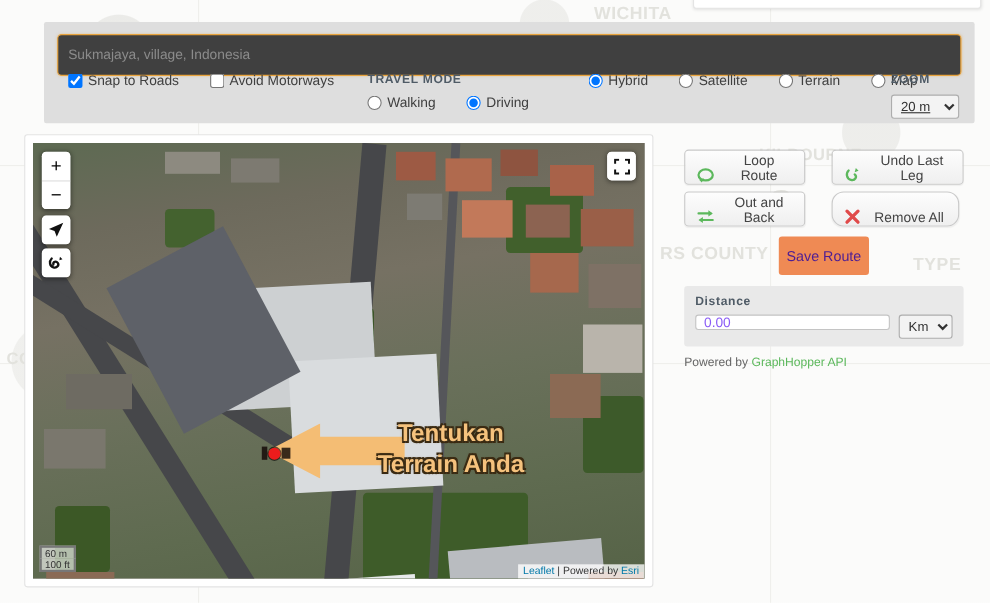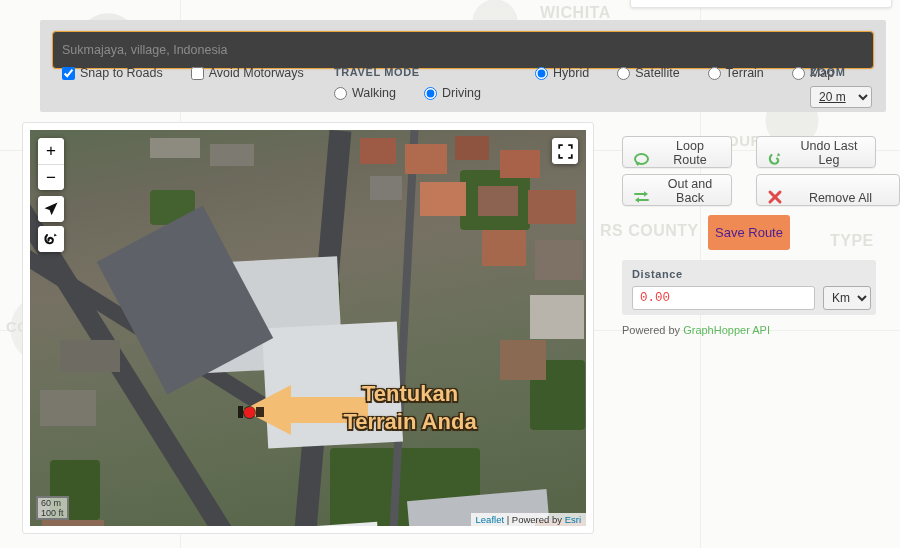--- a/index.html
+++ b/index.html
@@ -211,21 +211,21 @@
     border-radius: 4px;
     font-size: 12.5px;
     color: #444;
     cursor: pointer;
     box-shadow: 0 1px 1px rgba(0,0,0,.05);
     padding: 0 10px;
   }
   #btn-loop    { left: 622px; top: 136px; width: 110px; }
   #btn-undo    { left: 756px; top: 136px; width: 120px; }
   #btn-outback { left: 622px; top: 174px; width: 110px; }
-  #btn-remove  { left: 756px; top: 174px; width: 144px; }
+  #btn-remove  { left: 756px; top: 174px; width: 116px; border-radius: 11px; }
   .rbtn .lbl { flex: 1; text-align: center; }
   .ico { display: inline-flex; align-items: center; }
 
   #btn-save {
     position: absolute;
     left: 708px; top: 215px;
     width: 82px; height: 35px;
     background: #ef8a54;
     border: none;
     border-radius: 3px;
@@ -240,28 +240,28 @@
     left: 622px; top: 260px;
     width: 254px; height: 55px;
     background: #e9e9e9;
     border-radius: 3px;
     padding: 8px 10px;
   }
   #distance-box .legend { margin-bottom: 6px; }
   #distance-row { display: flex; gap: 8px; }
   #distance-input {
     flex: 1;
-    height: 24px;
+    height: 14px;
     border: 1px solid #c4c4c4;
     border-radius: 3px;
     background: #fff;
     padding: 0 7px;
     font-size: 12.5px;
-    color: #ef4444;
-    font-family: Liberation Mono, monospace;
+    color: #8b5cf6;
+    font-family: Liberation Sans, sans-serif;
     outline: none;
   }
   #unit-select { width: 54px; }
 
   #powered {
     position: absolute;
     left: 622px; top: 324px;
     font-size: 11px;
     color: #666;
   }

